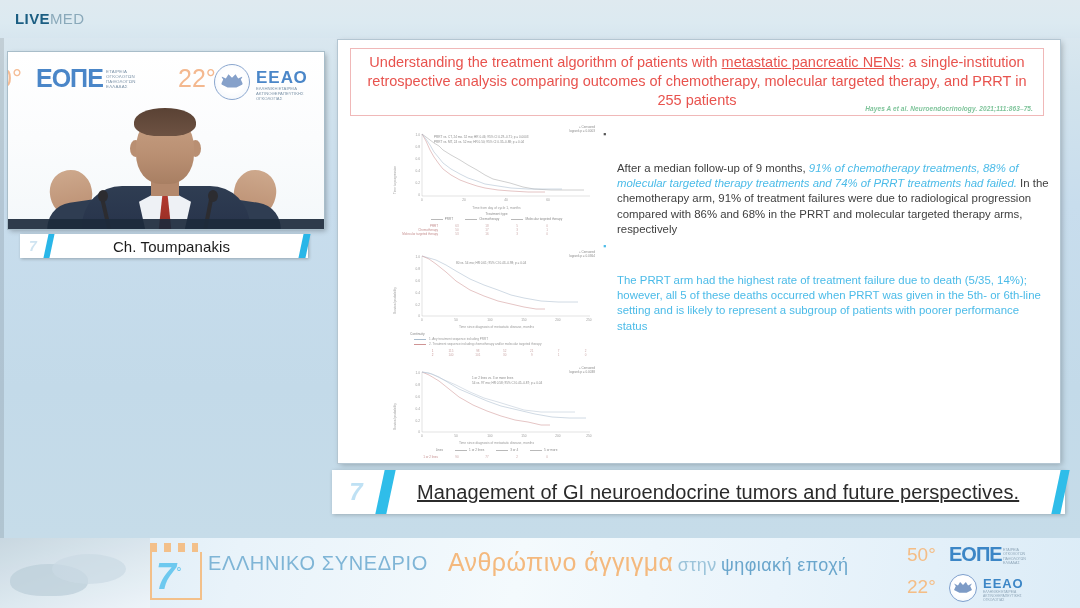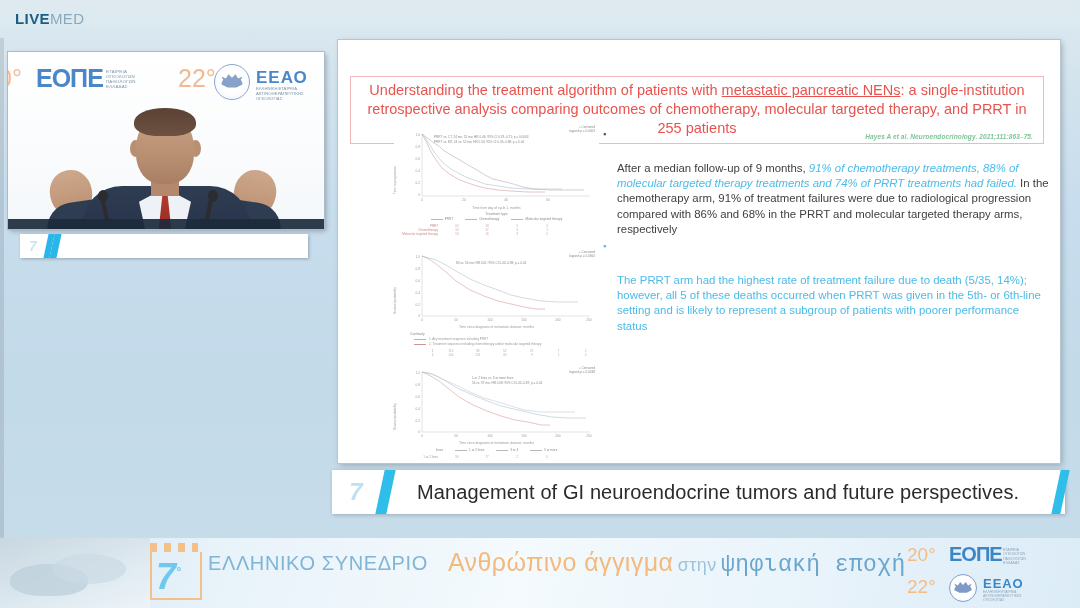--- a/index.html
+++ b/index.html
@@ -128,21 +128,20 @@
     background:#ffffff;
     box-shadow:0 0 0 1px #b4c6d2, 2px 2px 6px rgba(0,0,0,.25);
   }
   .slide{position:absolute;inset:4px;background:#fff;overflow:hidden;}
 
   .slide-title-box{
     position:absolute;left:8px;top:4px;right:12px;height:68px;
     border:1px solid #f0b8b8;
     box-sizing:border-box;
     padding:4px 10px 0 10px;
-    margin-top:28px;
   }
   .slide-title{
     color:#e8534e;font-size:14.5px;line-height:19px;text-align:center;
     font-family:"Liberation Sans",sans-serif;
   }
   .slide-title u{text-decoration:underline;}
   .slide-cite{
     position:absolute;right:10px;bottom:3px;
     font-size:6.5px;font-style:italic;font-weight:bold;color:#7ec49a;
     letter-spacing:.1px;
@@ -197,20 +196,21 @@
     display:flex;align-items:center;
   }
   .lb-badge{
     flex:0 0 48px;height:44px;display:flex;align-items:center;justify-content:center;
     color:#bfe1f4;font-size:24px;font-weight:bold;font-style:italic;
   }
   .lb-accent{flex:0 0 11px;height:44px;background:#2fbde9;transform:skewX(-12deg);}
   .lb-text{
     flex:1;padding-left:26px;font-size:20px;color:#2b2b2b;letter-spacing:.1px;
     font-family:"Liberation Sans",sans-serif;
+    text-decoration:underline;
   }
   .lb-accent-r{flex:0 0 9px;height:44px;background:#2fbde9;transform:skewX(-12deg);}
 
   
   .footer{
     position:absolute;left:0;top:538px;width:1080px;height:70px;
     background:linear-gradient(100deg,#d6e8f4 0%,#e9f3fa 22%,#f4fafd 48%,#eaf4fb 72%,#dcecf7 100%);
     overflow:hidden;
   }
   .footer .f-hands{
@@ -235,21 +235,21 @@
       linear-gradient(#f3c08a,#f3c08a) 42px 0/8px 9px no-repeat;
   }
   .f-seven{position:absolute;left:6px;top:2px;font-size:36px;font-weight:bold;font-style:italic;color:#6ec9ef;line-height:40px;}
   .f-seven sup{font-size:12px;}
   .f-gr1{position:absolute;left:58px;top:2px;font-size:20px;color:#7fb5d6;letter-spacing:.6px;line-height:23px;}
   .f-gr2{position:absolute;left:58px;top:25px;font-size:20px;color:#7fb5d6;letter-spacing:.6px;line-height:23px;}
 
   .f-slogan{position:absolute;left:448px;top:548px;}
   .f-s1{font-size:25px;color:#f4b97e;letter-spacing:.4px;}
   .f-s2{font-size:18px;color:#9cc4da;letter-spacing:.4px;}
-  .f-s3{font-size:23px;color:#6aa6cc;letter-spacing:.4px;font-family:Liberation Mono, monospace;}
+  .f-s3{font-size:18px;color:#6aa6cc;letter-spacing:.4px;}
 
   .f-right{position:absolute;left:905px;top:538px;width:175px;height:70px;}
   .fr-30{position:absolute;left:2px;top:6px;font-size:19px;color:#f4bd86;}
   .fr-eope{position:absolute;left:44px;top:5px;font-size:20px;font-weight:bold;color:#3c86c6;letter-spacing:-1px;}
   .fr-eope-sub{position:absolute;left:98px;top:10px;font-size:3.6px;line-height:4.4px;color:#8fa6b8;}
   .fr-22{position:absolute;left:2px;top:38px;font-size:19px;color:#f4bd86;}
   .fr-seal{position:absolute;left:44px;top:36px;width:26px;height:26px;border-radius:50%;border:1.4px solid #7fa0cd;background:radial-gradient(circle at 50% 45%,#fff 50%,#eef4fb 100%);}
   .fr-seal:after{
     content:"";position:absolute;left:4px;top:6px;width:18px;height:13px;
     background:#5d82b8;opacity:.8;
@@ -306,20 +306,21 @@
       <div class="mic-1b"></div>
       <div class="mic-2"></div>
       <div class="mic-2b"></div>
       <div class="vid-bottom-bar"></div>
     </div>
   </div>
 
   <div class="nameplate">
     <div class="np-badge">7</div>
     <div class="np-accent"></div>
+    <div class="np-name">Ch. Toumpanakis</div>
     <div class="np-accent-r"></div>
   </div>
 
   <div class="slide-frame">
     <div class="slide">
 
       <div class="slide-title-box">
         <div class="slide-title">
           <span>Understanding the treatment algorithm of patients with </span><u>metastatic pancreatic NENs</u><span>: a single-institution retrospective analysis comparing outcomes of chemotherapy, molecular targeted therapy, and PRRT in 255 patients</span>
         </div>
@@ -531,21 +532,21 @@
       <div class="f-castle"></div>
       <div class="f-seven"><span>7</span><sup>°</sup></div>
       <div class="f-gr1">ΕΛΛΗΝΙΚΟ ΣΥΝΕΔΡΙΟ</div>
     </div>
     <div class="f-slogan" style="position:absolute;left:448px;top:10px">
       <span class="f-s1">Ανθρώπινο άγγιγμα</span>
       <span class="f-s2">στην</span>
       <span class="f-s3">ψηφιακή εποχή</span>
     </div>
     <div class="f-right" style="top:0">
-      <span class="fr-30">20°</span>
+      <span class="fr-30">50°</span>
       <span class="fr-eope">EOΠE</span>
       <span class="fr-eope-sub" style="white-space:pre-line">ΕΤΑΙΡΕΙΑ
 ΟΓΚΟΛΟΓΩΝ
 ΠΑΘΟΛΟΓΩΝ
 ΕΛΛΑΔΑΣ</span>
       <span class="fr-22">22°</span>
       <span class="fr-seal"></span>
       <span class="fr-eeao">ΕΕΑΟ</span>
       <span class="fr-eeao-sub" style="white-space:pre-line">ΕΛΛΗΝΙΚΗ ΕΤΑΙΡΕΙΑ
 ΑΚΤΙΝΟΘΕΡΑΠΕΥΤΙΚΗΣ

